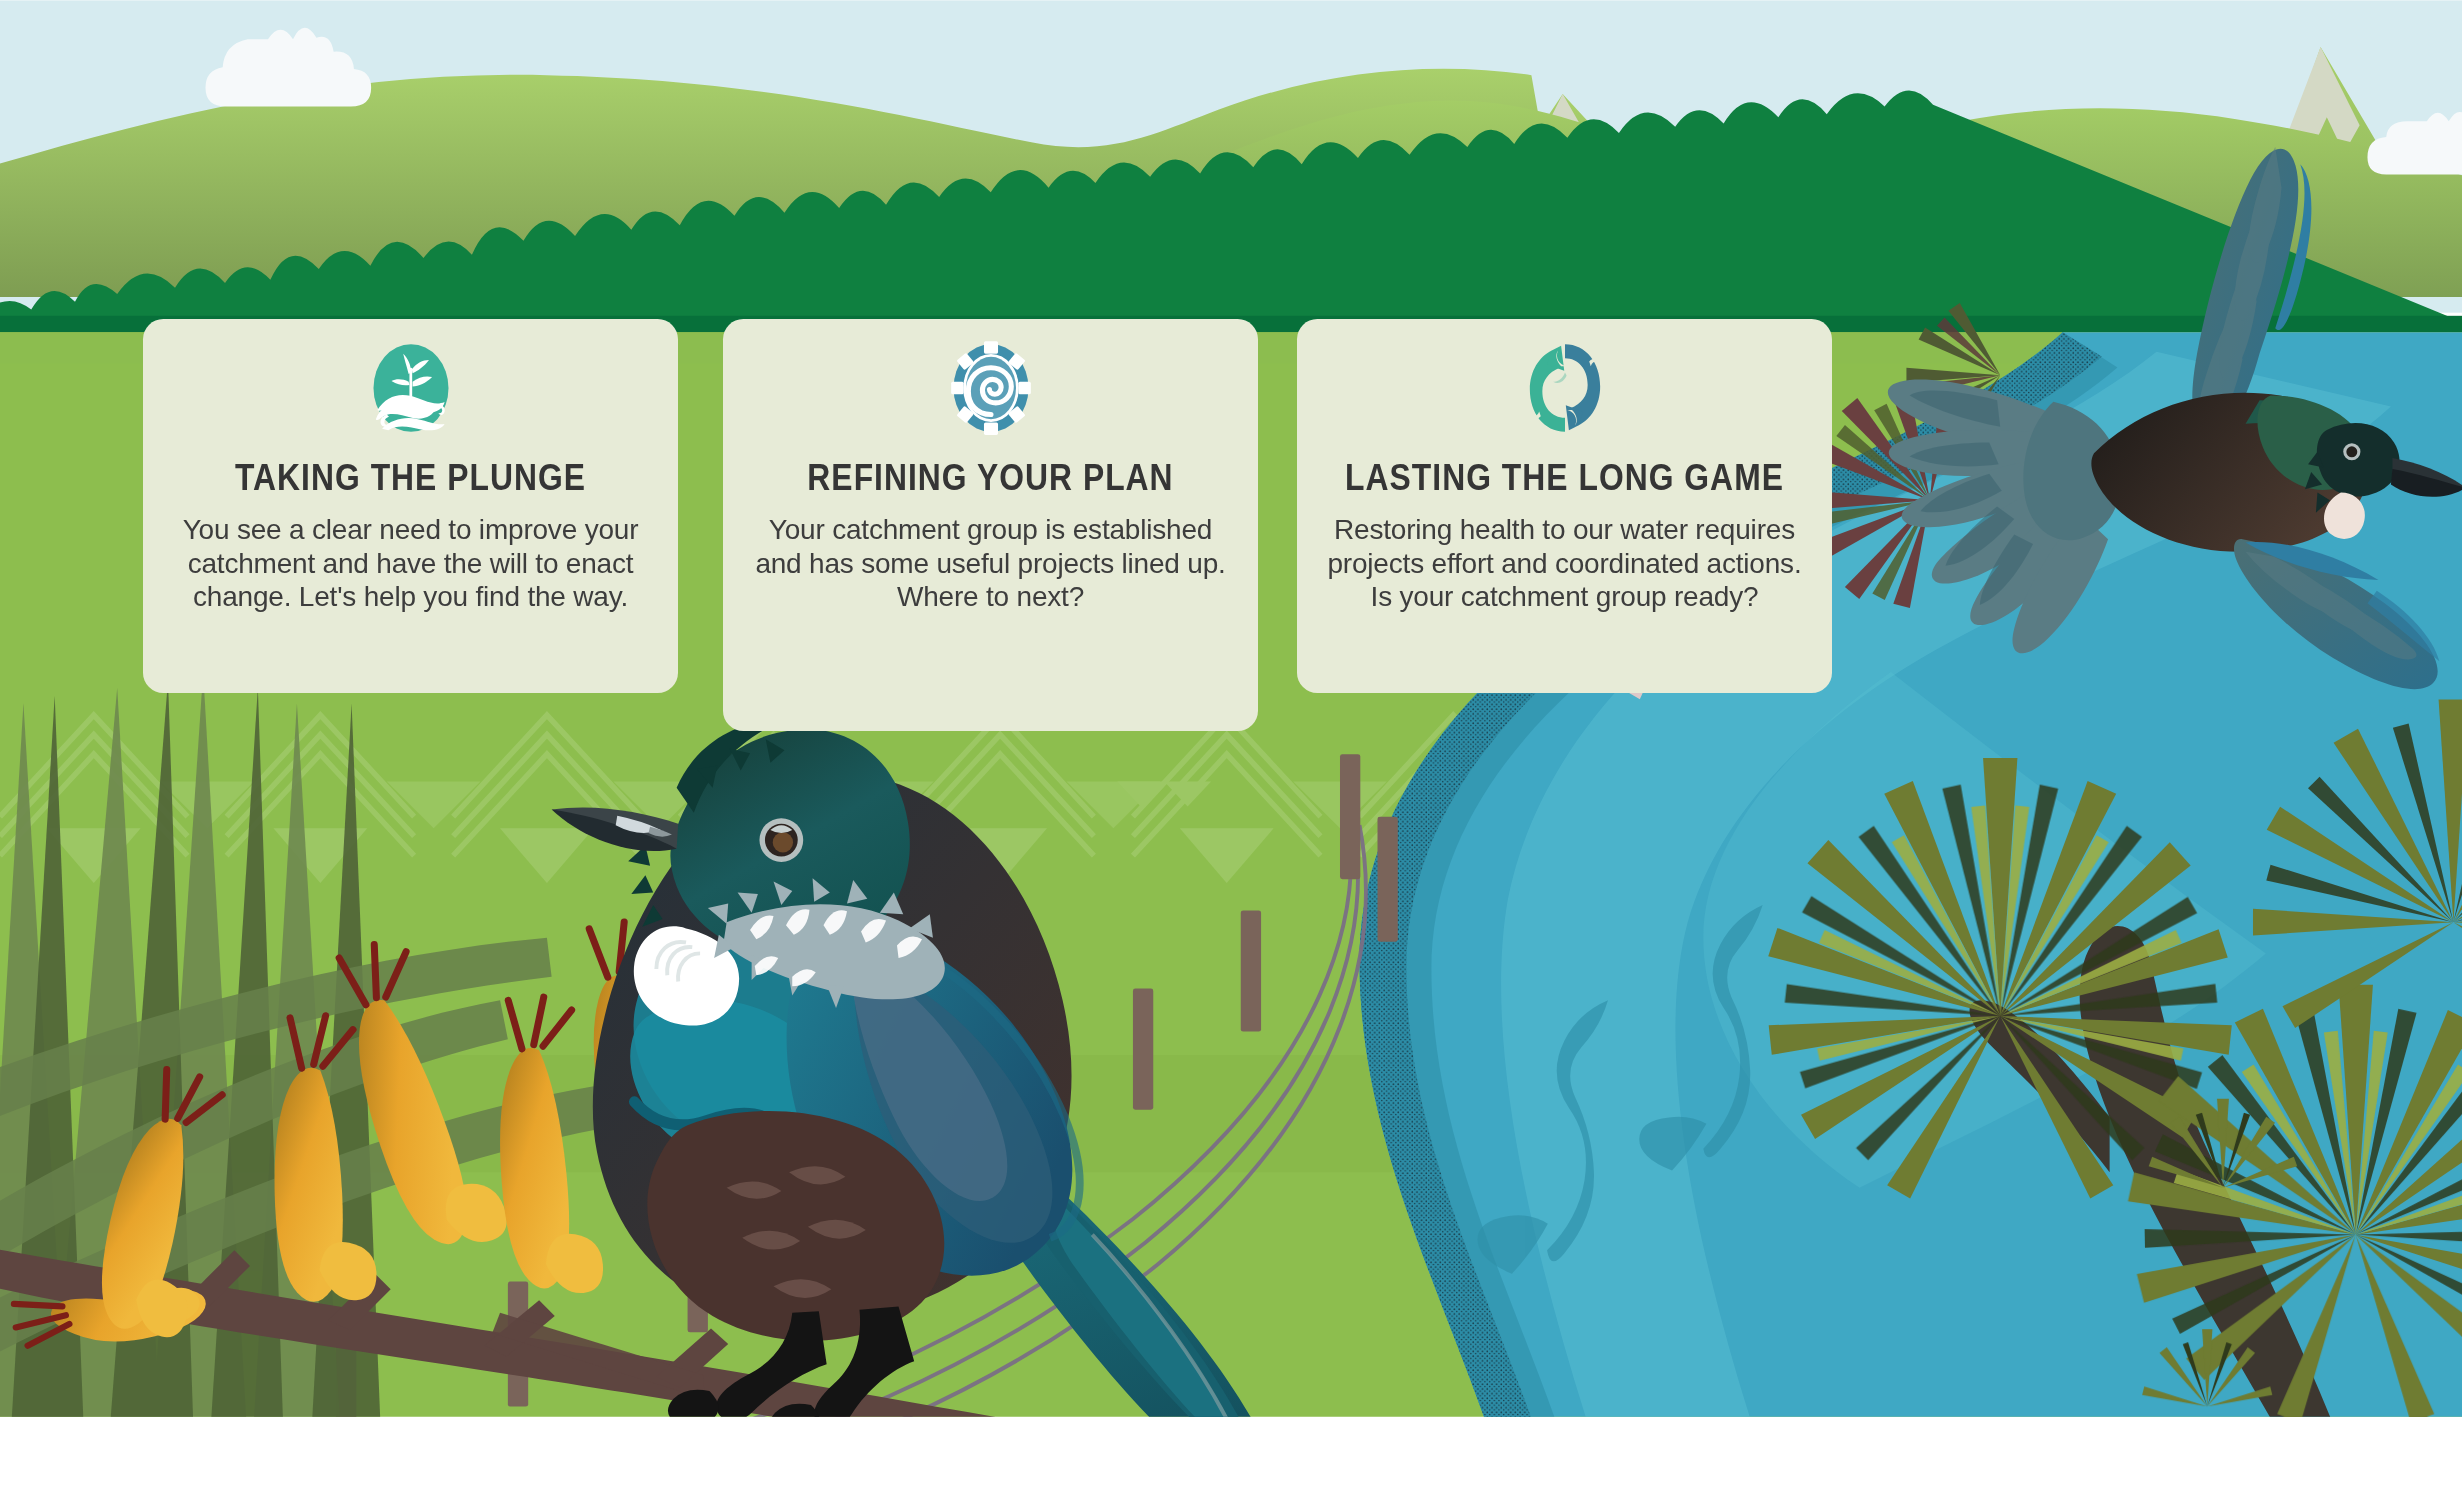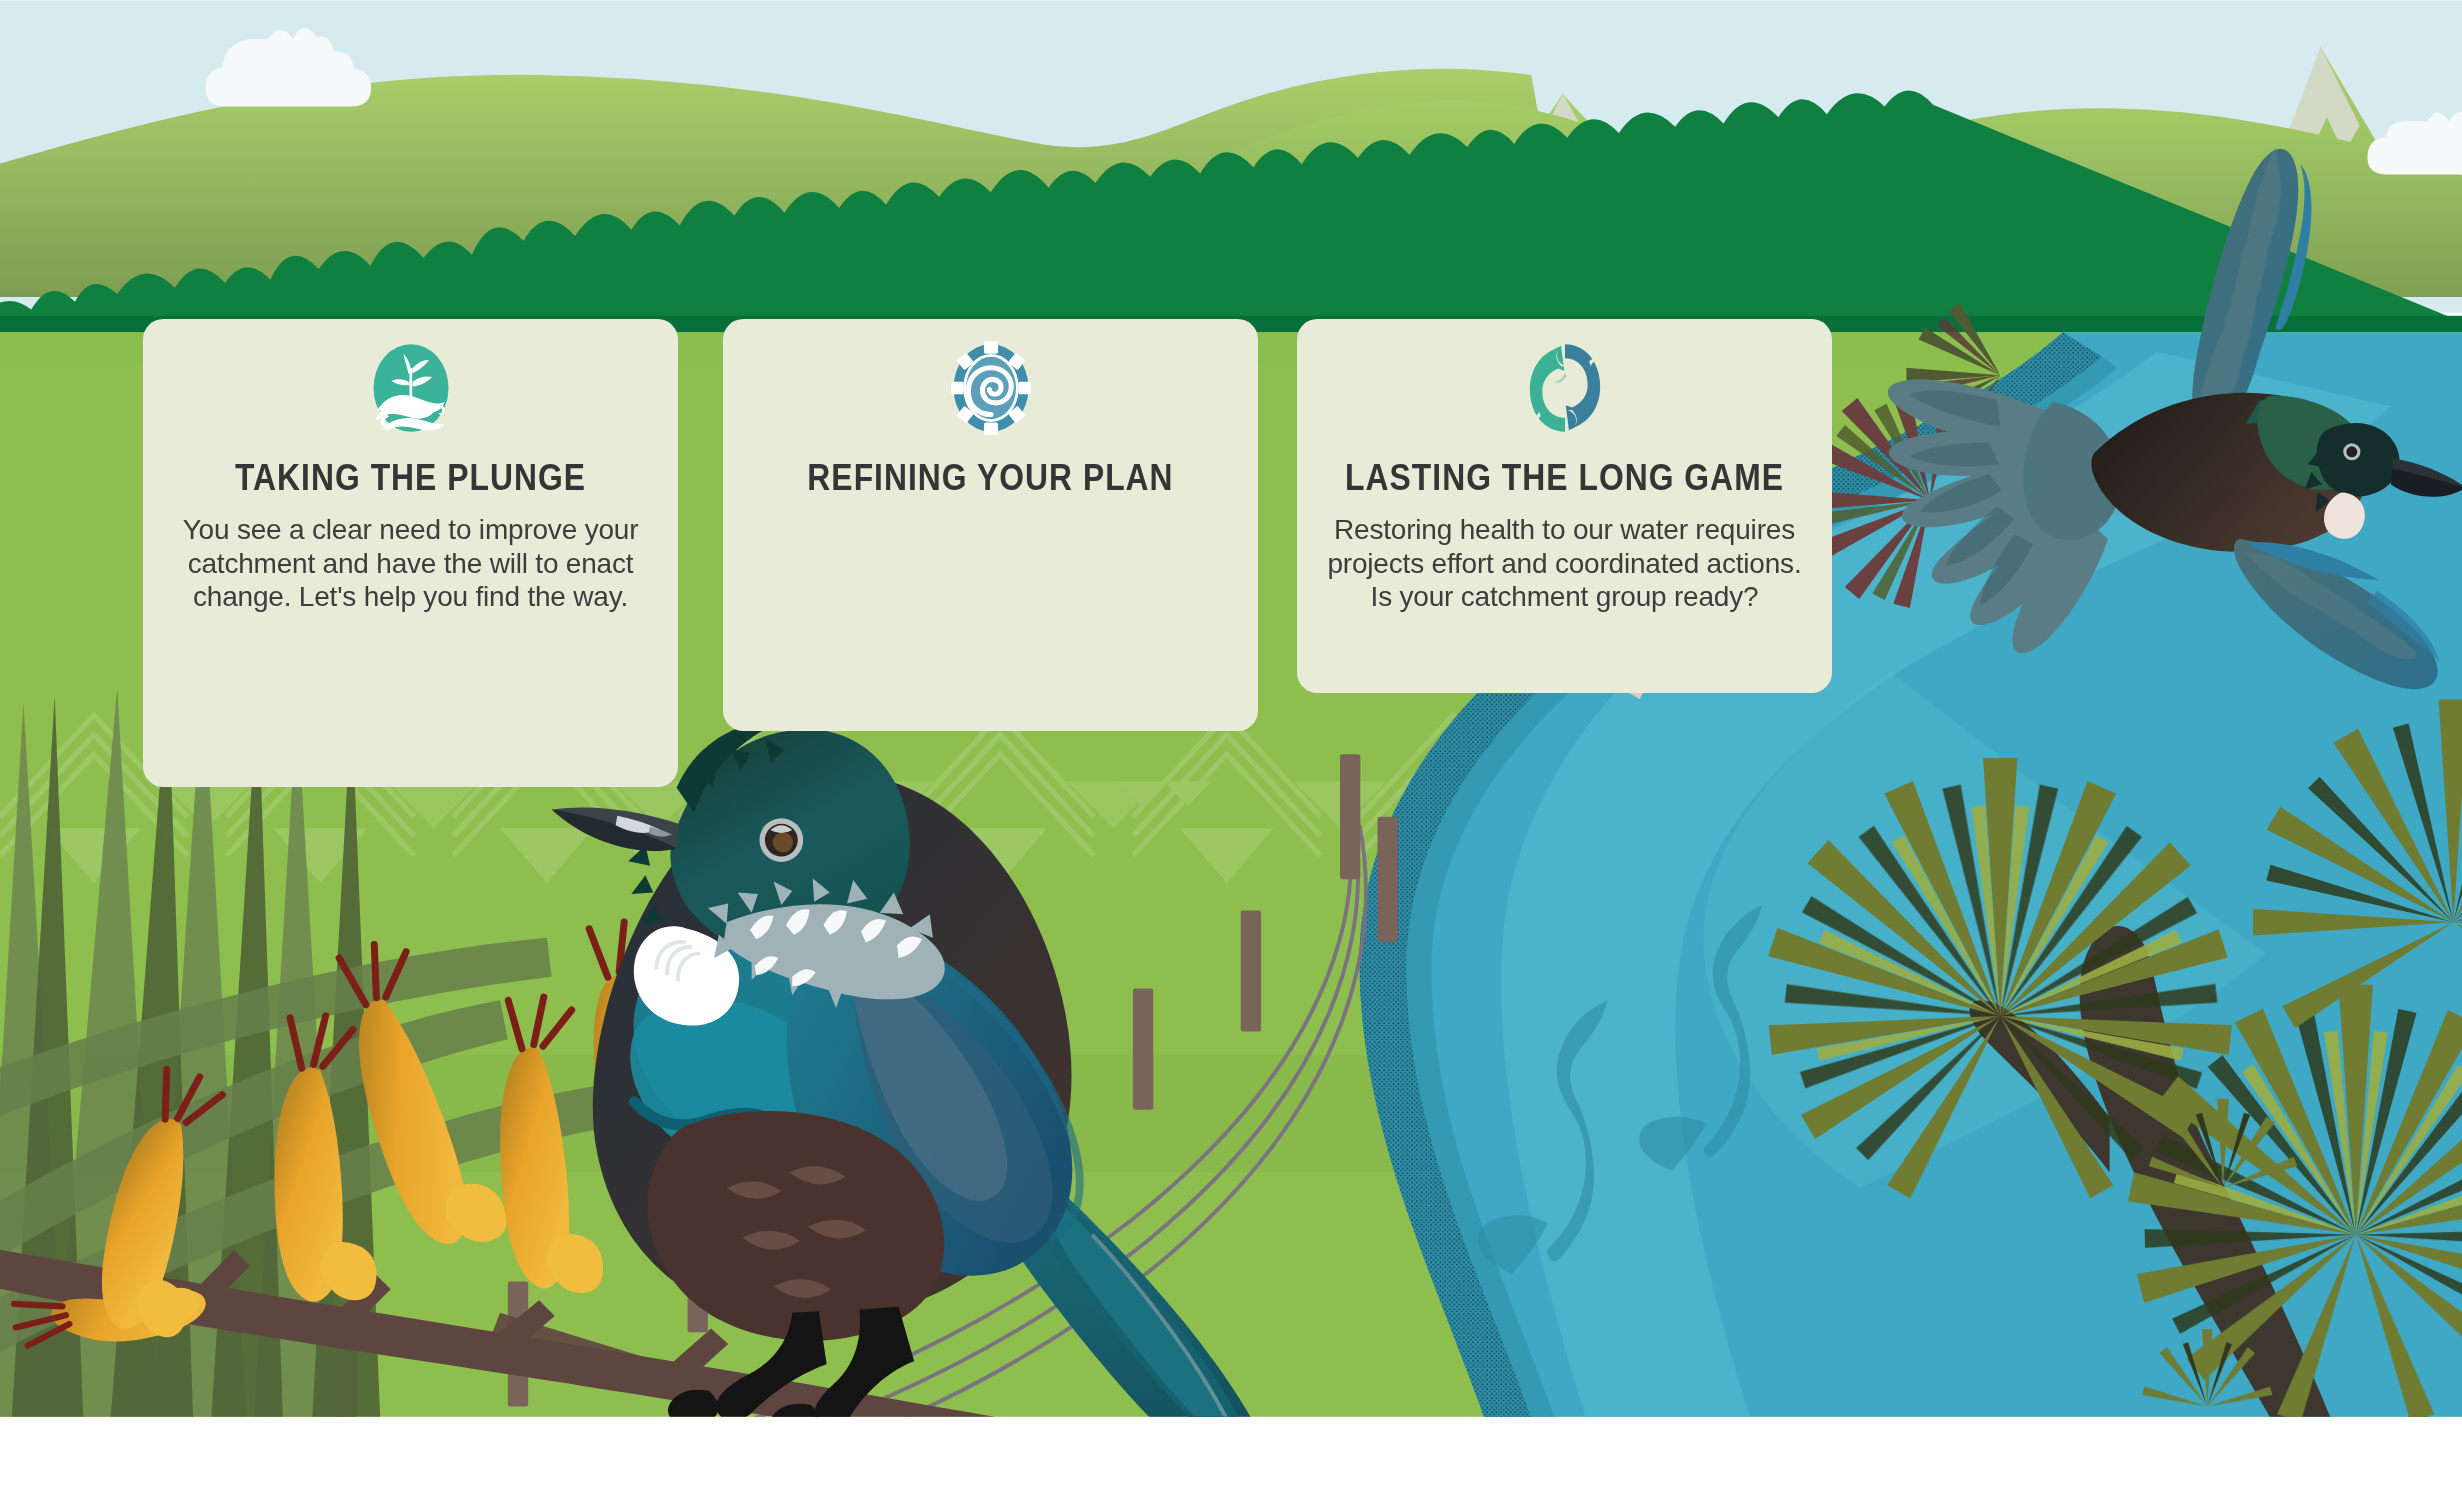--- a/index.html
+++ b/index.html
@@ -34,21 +34,21 @@
   }
   .card-body{
     position:absolute;left:26.6px;right:26.6px;top:194px;
     text-align:center;
     font-family:"Liberation Sans",sans-serif;
     font-size:28px;
     line-height:1.20;
     color:#3d3d3d;
     letter-spacing:-0.2px;
   }
-  #card-1{left:143px;top:319px;width:535px;height:468px;}
+  #card-1{left:143px;top:319px;width:535px;height:374px;}
   #card-2{left:723px;top:319px;width:535px;height:412px;}
   #card-3{left:1297px;top:319px;width:535px;height:374px;padding-left:35px;}
 </style>
 </head>
 <body>
 
 <div id="stage">
 
   <div id="scene">
   <svg width="2462" height="1495" viewBox="0 0 3151 1913" xmlns="http://www.w3.org/2000/svg">
@@ -1013,20 +1013,21 @@
           <rect x="14" y="22" width="16" height="16" rx="2" transform="rotate(-40 22 30)"></rect>
           <rect x="80" y="22" width="16" height="16" rx="2" transform="rotate(40 88 30)"></rect>
           <rect x="14" y="90" width="16" height="16" rx="2" transform="rotate(40 22 98)"></rect>
           <rect x="80" y="90" width="16" height="16" rx="2" transform="rotate(-40 88 98)"></rect>
         </g>
         <ellipse cx="55" cy="64" rx="32" ry="40" fill="none" stroke="#ffffff" stroke-width="7"></ellipse>
         <ellipse cx="55" cy="64" rx="32" ry="40" fill="#5ba0b8"></ellipse>
         <path d="M55 98 C36 98 26 84 26 68 C26 50 39 38 55 38 C70 38 81 49 81 62 C81 74 72 83 61 83 C51 83 44 76 44 67 C44 59 50 53 57 53 C63 53 68 57 68 63 C68 68 64 72 60 72 C56 72 53 69 53 66" fill="none" stroke="#ffffff" stroke-width="6.5" stroke-linecap="round"></path>
       </svg>
       <div class="card-title">REFINING YOUR PLAN</div>
+      <div class="card-body">Your catchment group is established and has some useful projects lined up. Where to next?</div>
     </div>
 
     <div class="card" id="card-3">
       <svg class="card-icon" viewBox="0 0 110 128">
         <path d="M55 8 C82 8 100 32 100 62 C100 86 88 104 72 112 L62 90 C76 84 84 74 84 60 C84 40 72 26 55 26 Z" fill="#3a7f9c"></path>
         <path d="M72 112 L60 118 L56 86 L78 94 Z" fill="#3a7f9c"></path>
         <path d="M55 120 C28 120 10 96 10 66 C10 42 22 24 38 16 L48 38 C34 44 26 54 26 68 C26 88 38 102 55 102 Z" fill="#3bb296"></path>
         <path d="M38 16 L50 10 L54 42 L32 34 Z" fill="#3bb296"></path>
         <path d="M50 36 C44 30 42 22 46 16 C42 26 48 34 56 36 Z" fill="#e7ebd7"></path>
         <path d="M64 92 C70 98 72 106 68 112 C72 102 66 94 58 92 Z" fill="#e7ebd7"></path>

